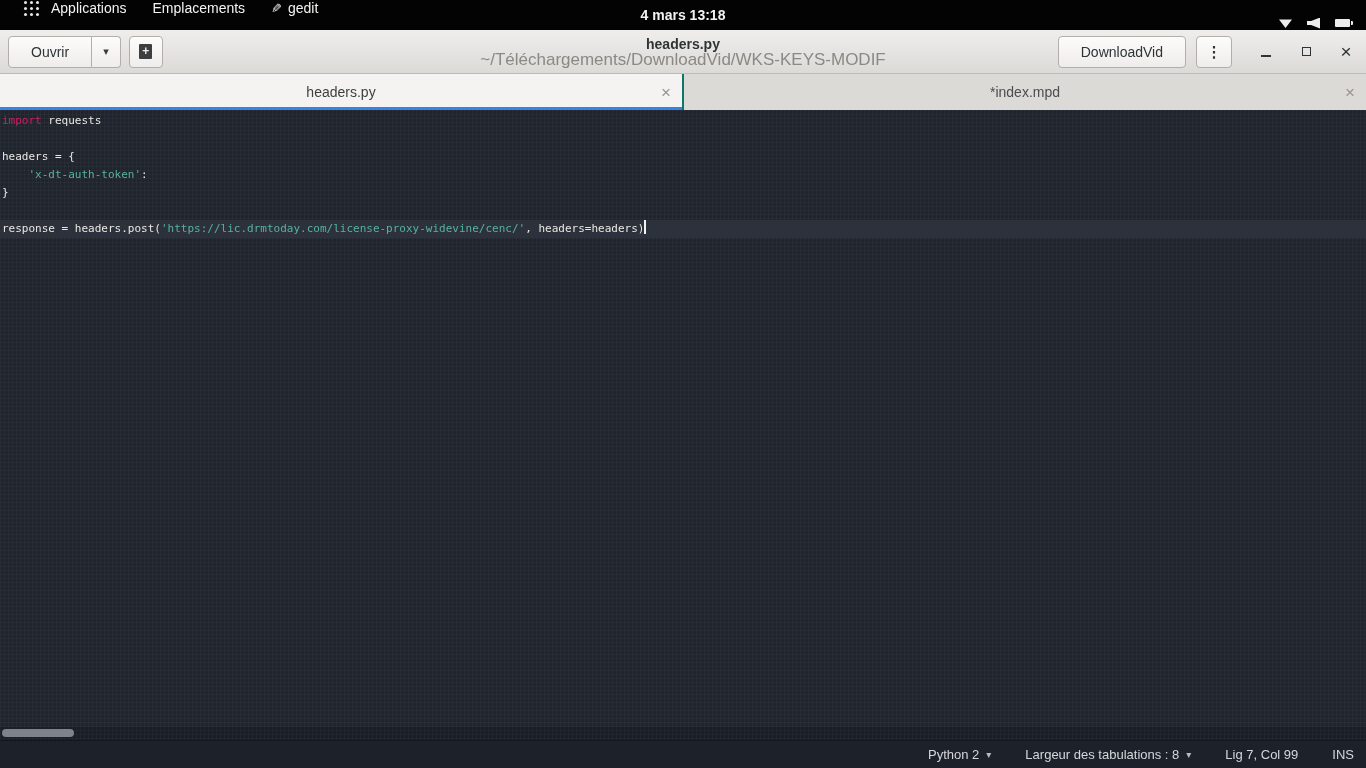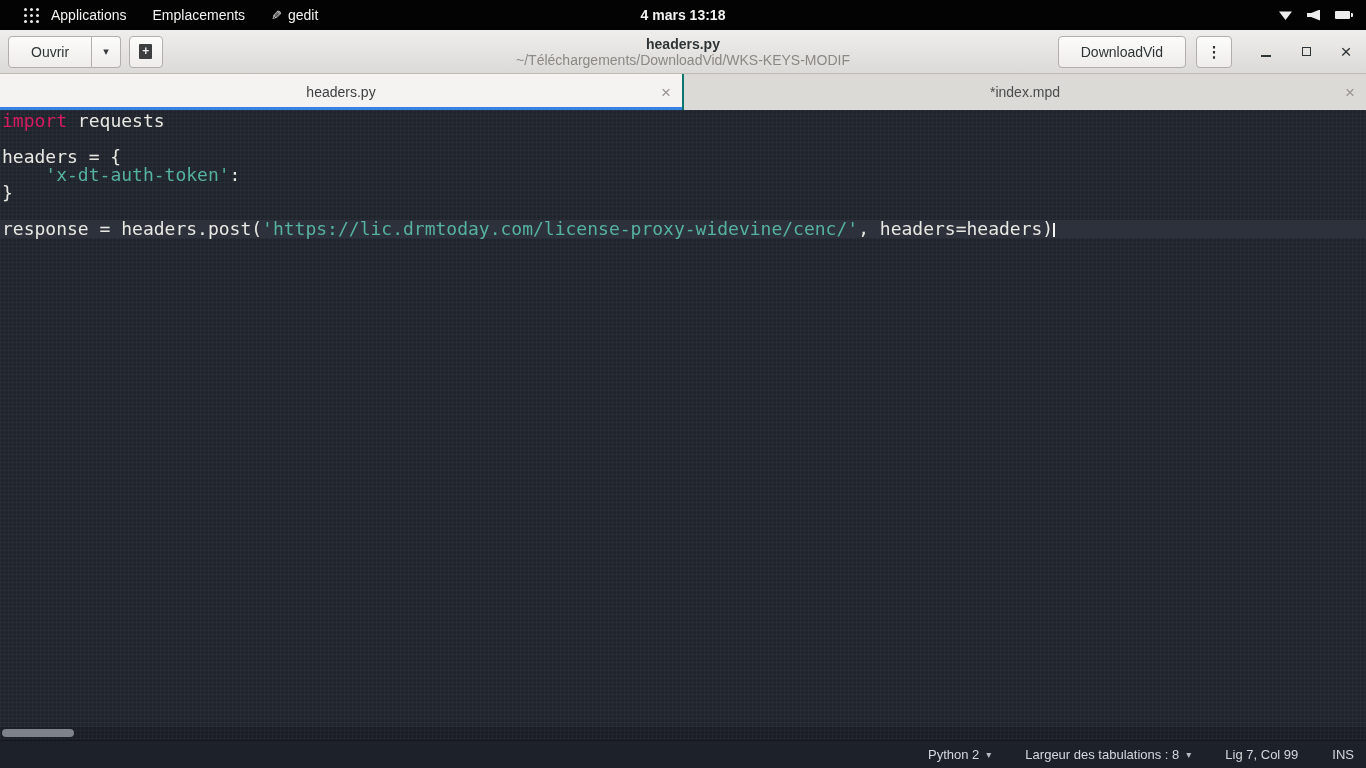--- a/index.html
+++ b/index.html
@@ -8,20 +8,21 @@
     position:relative; width:1366px; height:768px; overflow:hidden;
     font-family:"Liberation Sans", sans-serif;
     -webkit-font-smoothing:antialiased;
   }
 
   
   .topbar {
     position:absolute; top:0; left:0; width:100%; height:30px;
     background:#030303; color:#f3f3f1; display:flex; align-items:flex-start;
     font-size:14px;
+    flex-direction:column;
   }
   .topbar-left { display:flex; align-items:center; height:100%; }
   .apps-grid { width:38px; height:100%; display:flex; align-items:center; justify-content:center; cursor:pointer; }
   .grid-dot {
     width:3px; height:3px; border-radius:50%; background:#e8e8e8;
     box-shadow: 6px 0 0 #e8e8e8, 12px 0 0 #e8e8e8,
                 0 6px 0 #e8e8e8, 6px 6px 0 #e8e8e8, 12px 6px 0 #e8e8e8,
                 0 12px 0 #e8e8e8, 6px 12px 0 #e8e8e8, 12px 12px 0 #e8e8e8;
     margin:-12px -12px 0 0;
   }
@@ -55,21 +56,21 @@
   .linked { display:flex; }
   .linked .hb-btn:first-child { border-radius:4px 0 0 4px; }
   .linked .hb-btn:last-child { border-radius:0 4px 4px 0; border-left:0; padding:0 11px; }
   .caret-glyph { font-size:11px; color:#3a3d40; }
   .newdoc-btn { width:34px; padding:0; }
   .newdoc-icon { position:relative; width:13px; height:15px; background:#3c3e40; border-radius:1px; }
   .newdoc-icon::after { content:"+"; position:absolute; left:0; top:0; width:100%; height:100%;
     color:#efeeec; font-size:12px; line-height:14px; text-align:center; font-weight:700; }
   .hb-title-box { position:absolute; left:50%; top:5px; transform:translateX(-50%); text-align:center; }
   .hb-title { font-size:14px; font-weight:700; color:#2e3436; line-height:18px; }
-  .hb-subtitle { font-size:14px; color:#8b8984; line-height:14px; }
+  .hb-subtitle { font-size:17px; color:#8b8984; line-height:14px; }
   .hb-right { margin-left:auto; display:flex; align-items:center; gap:10px; padding-right:12px; }
   .kebab-btn { width:36px; padding:0; font-size:15px; font-weight:700; }
   .win-controls { display:flex; align-items:center; gap:24px; margin-left:16px; }
   .win-btn { width:16px; height:16px; display:flex; align-items:center; justify-content:center; cursor:pointer; color:#2e3436; }
   .icon-minimize { width:10px; height:2px; background:#2e3436; margin-top:9px; }
   .icon-maximize { width:9px; height:9px; border:1.5px solid #2e3436; }
   .icon-close-win { font-size:19px; line-height:16px; color:#2e3436; }
 
   
   .tabbar { position:absolute; top:74px; left:0; width:100%; height:36px; display:flex; background:#cfcdca; }
@@ -88,21 +89,21 @@
     background-color:#20242c;
     background-image:
       linear-gradient(rgba(160,175,200,0.05) 1px, transparent 1px),
       linear-gradient(90deg, rgba(160,175,200,0.05) 1px, transparent 1px);
     background-size:4px 4px;
     overflow:hidden;
   }
   .editor-code {
     position:absolute; top:2px; left:0; width:100%;
     font-family:"DejaVu Sans Mono", monospace;
-    font-size:18px; line-height:18px; color:var(--plain,#e8e8e3);
+    font-size:11px; line-height:18px; color:var(--plain,#e8e8e3);
   }
   .code-line { height:18px; white-space:pre; padding-left:2px; }
   .code-line.current { background:#2d313b; }
   .tok-keyword { color:var(--keyword,#d81b60); }
   .tok-string  { color:var(--string,#55b2a1); }
   .tok-plain   { color:var(--plain,#e8e8e3); }
   .caret { display:inline-block; width:2px; height:14px; background:#f2f2f2; vertical-align:-2px; }
 
   .hscroll-track { position:absolute; left:0; bottom:0; width:100%; height:13px; background:rgba(0,0,0,0.15); }
   .hscroll-thumb { position:absolute; left:2px; bottom:3px; width:72px; height:8px; border-radius:4px; background:#7d828b; cursor:pointer; }

